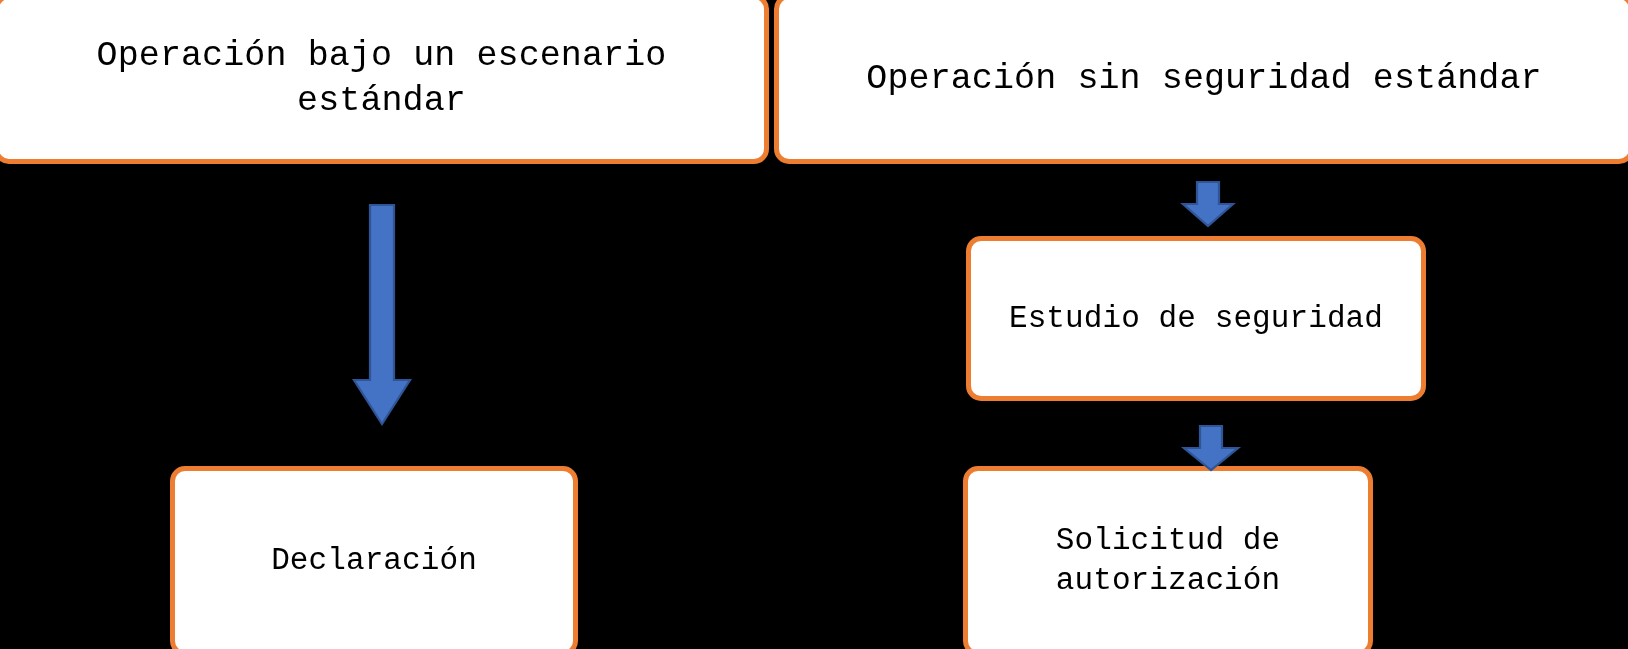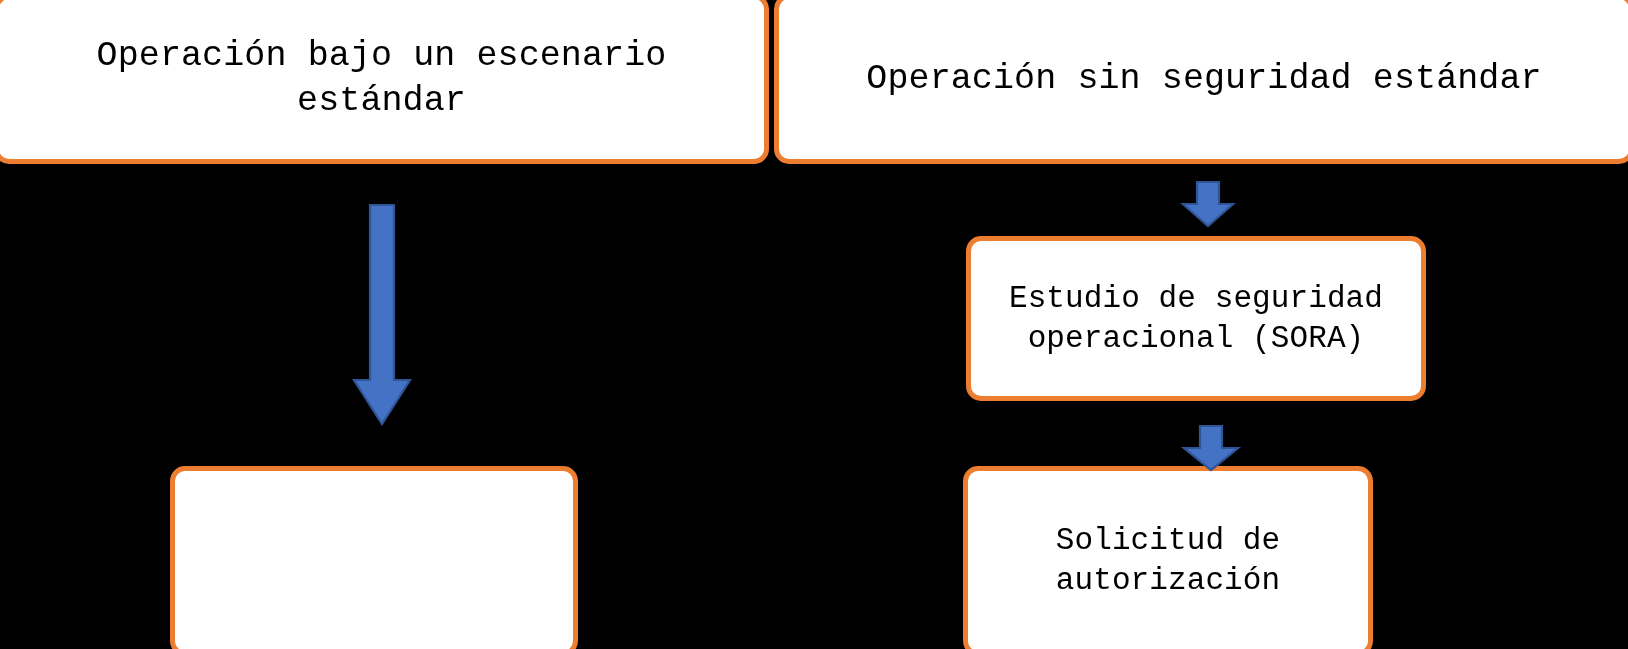--- a/index.html
+++ b/index.html
@@ -118,26 +118,26 @@
 
   <div class="node" id="box-op-sin-estandar">
     <span class="label">
       <span class="line">Operación sin seguridad estándar</span>
     </span>
   </div>
 
   <div class="node" id="box-sora">
     <span class="label">
       <span class="line">Estudio de seguridad</span>
-      <span class="line">operacional (SORA)</span>
     </span>
   </div>
 
   <div class="node" id="box-presentacion">
     <span class="label">
+      <span class="line">Declaración</span>
     </span>
   </div>
 
   <div class="node" id="box-solicitud">
     <span class="label">
       <span class="line">Solicitud de autorización</span>
     </span>
   </div>
 
   <svg class="arrow" id="arrow-estandar-to-presentacion" viewBox="0 0 72 232" preserveAspectRatio="none">

